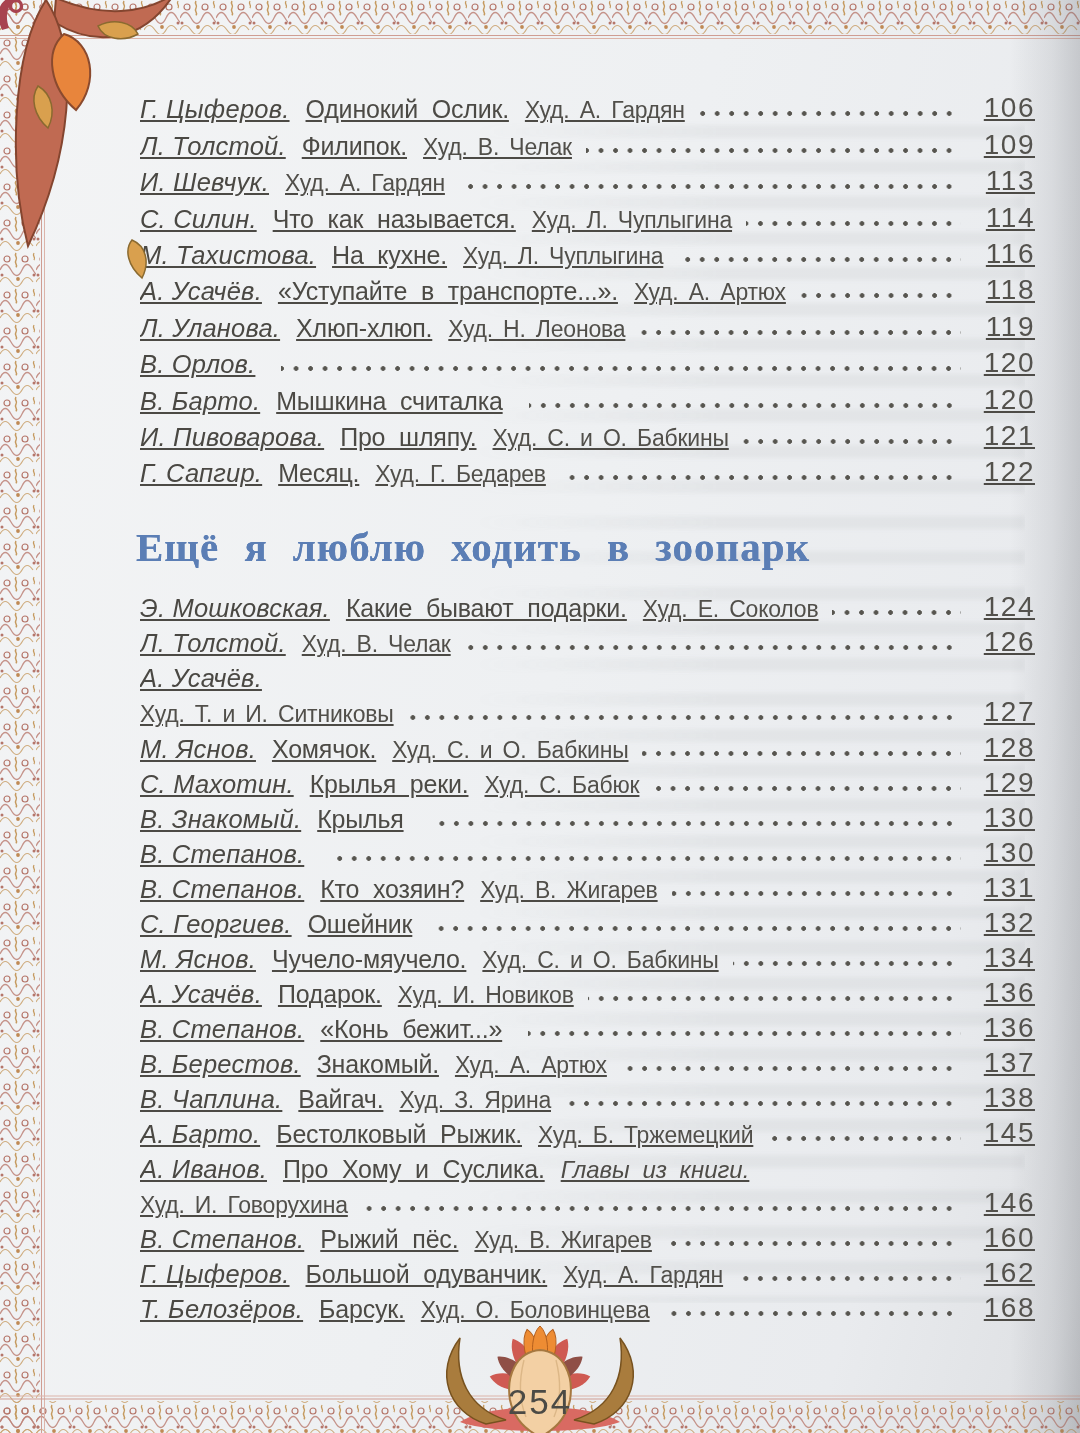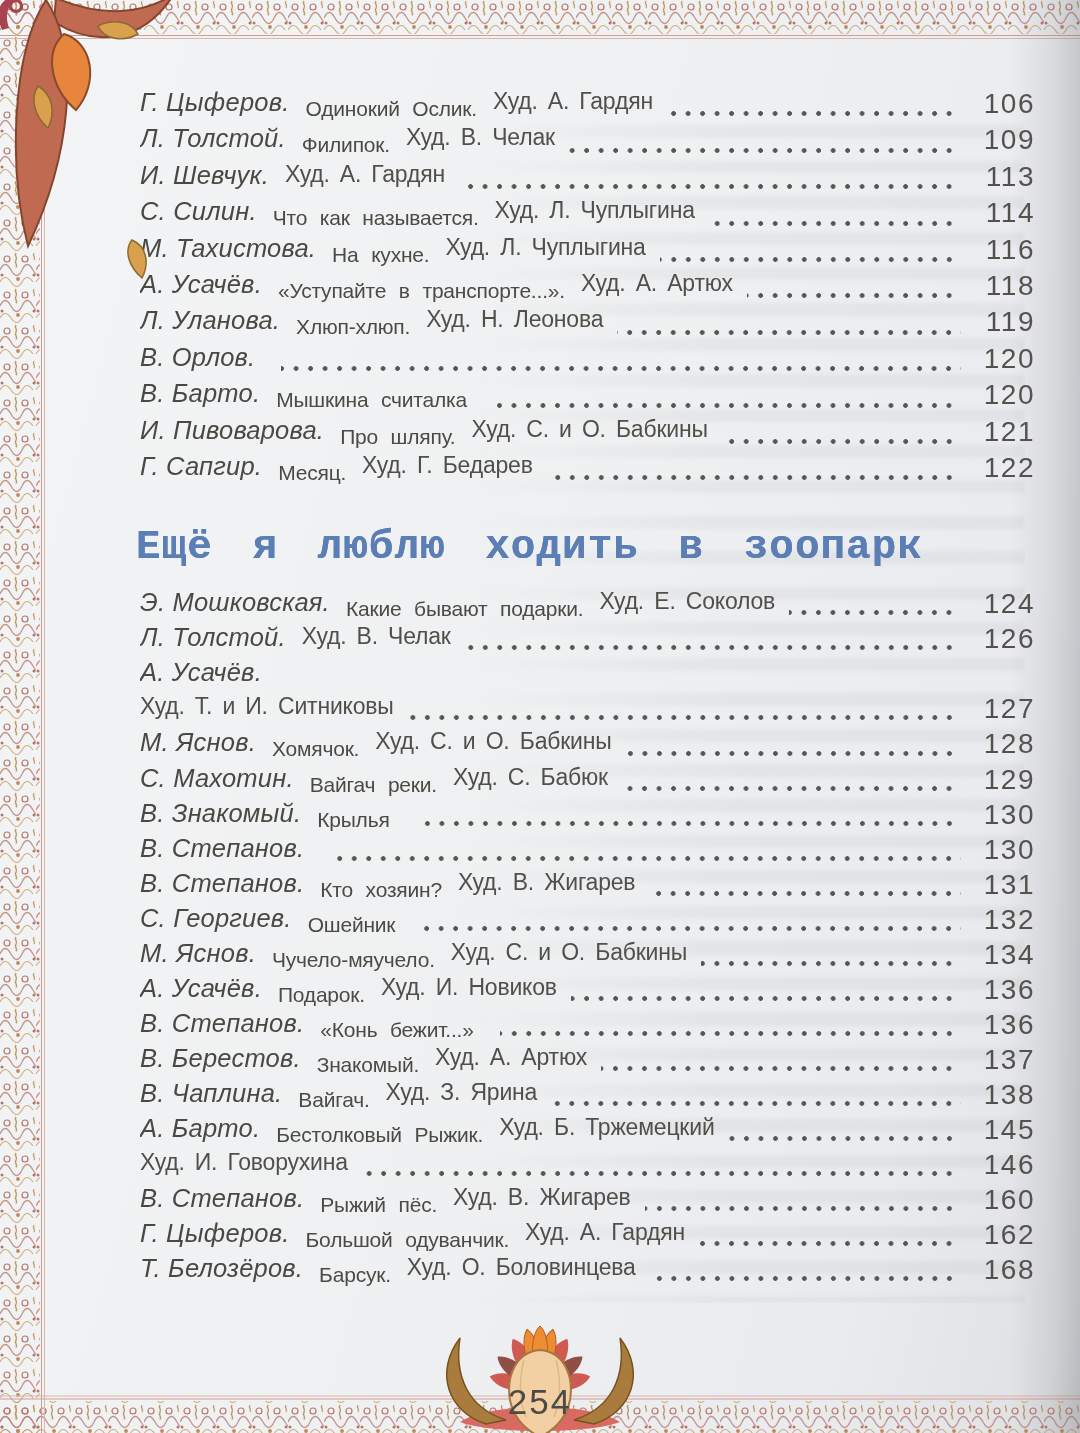--- a/index.html
+++ b/index.html
@@ -25,40 +25,40 @@
     background:repeating-linear-gradient(to bottom,transparent 0 10px,rgba(136,140,147,.14) 10px 23px,transparent 23px 35.5px);
     filter:blur(2.3px);
     -webkit-mask-image:linear-gradient(to right,transparent 0,#000 45%);
     mask-image:linear-gradient(to right,transparent 0,#000 45%);
     opacity:.65;
   }
   
   .content{position:absolute;left:140px;top:88px;width:895px;z-index:2;}
   .toc-rows.sec0 .toc-row{height:36.4px;}
   .toc-rows.sec1 .toc-row{height:35.05px;}
-  .toc-row{display:flex;align-items:flex-start;white-space:nowrap;overflow:hidden;}
+  .toc-row{display:flex;align-items:flex-end;white-space:nowrap;overflow:hidden;text-decoration:underline;}
   .author{
     font-style:italic;font-size:25.5px;letter-spacing:.2px;
     margin-right:16px;flex:0 0 auto;color:#4a4843;
   }
-  .title{font-size:21px;word-spacing:7px;letter-spacing:-.2px;margin-right:16px;flex:0 0 auto;margin-top:9px;}
+  .title{font-size:25px;word-spacing:7px;letter-spacing:-.2px;margin-right:16px;flex:0 0 auto;margin-top:9px;}
   .note{font-style:italic;font-size:24px;word-spacing:6px;margin-right:10px;flex:0 0 auto;color:#4f4d48;}
   .artist{font-size:23px;word-spacing:4px;letter-spacing:-.2px;margin-right:4px;flex:0 0 auto;color:#514f4a;}
   .leader{
     flex:1 1 auto;min-width:18px;height:5px;align-self:flex-end;
     margin:0 6px 8px 10px;
     background-image:radial-gradient(circle at 2.5px 2.5px,var(--dot-color,#57554f) 2px,transparent 2.7px);
     background-size:14.5px 5px;background-repeat:repeat-x;background-position:right center;
   }
   .pageno{
     flex:0 0 auto;width:68px;text-align:right;
     font-size:28px;letter-spacing:1.5px;color:#53514c;
   }
   .section-heading{
-    font-family:Liberation Mono, monospace;font-weight:bold;
+    font-family:Liberation Serif, serif;font-weight:bold;
     font-size:41px;line-height:50px;
     color:var(--heading-color,#5b7eb5);
     letter-spacing:1px;word-spacing:14px;
     margin:34px 0 16px -4px;
     text-shadow:0 0 .5px var(--heading-color,#5b7eb5);
   }
   
   .corner-ornament{position:absolute;left:-8px;top:-12px;z-index:4;}
   .footer-medallion{position:absolute;left:50%;top:1324px;transform:translateX(-50%);z-index:5;}
   .medallion-number{
@@ -210,21 +210,21 @@
         </div>
         <div class="toc-row">
           <span class="author">М. Яснов.</span>
           <span class="title">Хомячок.</span>
           <span class="artist">Худ. С. и О. Бабкины</span>
           <span class="leader"></span>
           <span class="pageno">128</span>
         </div>
         <div class="toc-row">
           <span class="author">С. Махотин.</span>
-          <span class="title">Вайгач реки.</span>
+          <span class="title">Крылья реки.</span>
           <span class="artist">Худ. С. Бабюк</span>
           <span class="leader"></span>
           <span class="pageno">129</span>
         </div>
         <div class="toc-row">
           <span class="author">В. Знакомый.</span>
           <span class="title">Крылья</span>
           <span class="leader"></span>
           <span class="pageno">130</span>
         </div>
@@ -279,20 +279,25 @@
           <span class="artist">Худ. З. Ярина</span>
           <span class="leader"></span>
           <span class="pageno">138</span>
         </div>
         <div class="toc-row">
           <span class="author">А. Барто.</span>
           <span class="title">Бестолковый Рыжик.</span>
           <span class="artist">Худ. Б. Тржемецкий</span>
           <span class="leader"></span>
           <span class="pageno">145</span>
+        </div>
+        <div class="toc-row">
+          <span class="author">А. Иванов.</span>
+          <span class="title">Про Хому и Суслика.</span>
+          <span class="note">Главы из книги.</span>
         </div>
         <div class="toc-row">
           <span class="artist">Худ. И. Говорухина</span>
           <span class="leader"></span>
           <span class="pageno">146</span>
         </div>
         <div class="toc-row">
           <span class="author">В. Степанов.</span>
           <span class="title">Рыжий пёс.</span>
           <span class="artist">Худ. В. Жигарев</span>

